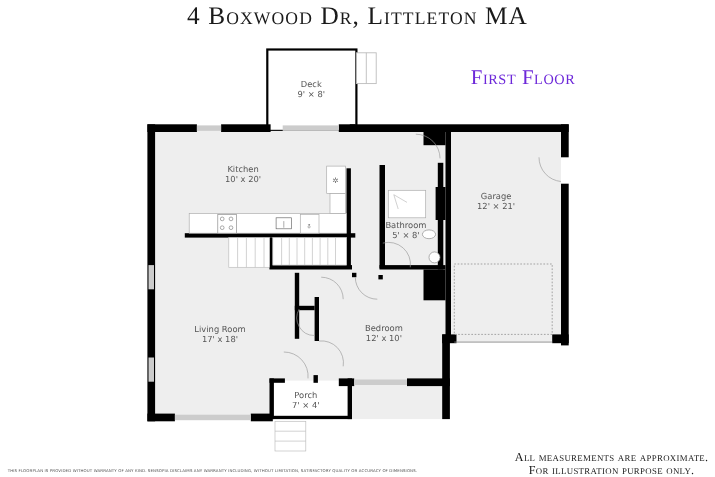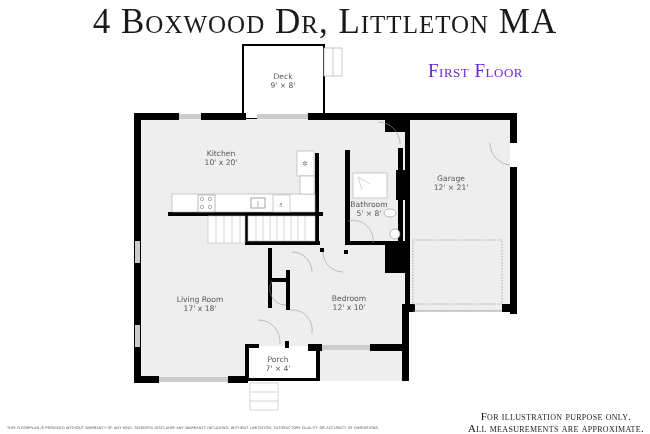--- a/index.html
+++ b/index.html
@@ -1,17 +1,17 @@
 <!DOCTYPE html>
 <html><head>
 <meta charset="utf-8">
 <style>
   html, body { margin:0; padding:0; background:#ffffff; }
   body { width:650px; height:434px; position:relative; overflow:hidden; font-family:"DejaVu Serif", serif; }
-  .title { position:absolute; left:0; top:2px; width:650px; text-align:center; font-family:"Liberation Serif", serif; font-size:35px; letter-spacing:1px; color:#1a1a1a; font-variant:small-caps; }
+  .title { position:absolute; left:0; top:2px; width:650px; text-align:center; font-family:"Liberation Serif", serif; font-size:23px; letter-spacing:1px; color:#1a1a1a; font-variant:small-caps; }
   .floor-label { position:absolute; left:428px; top:60px; font-family:"Liberation Serif", serif; font-size:19px; color:#6d28d9; font-variant:small-caps; letter-spacing:0.5px; }
   .plan { position:absolute; left:0; top:0; width:650px; height:434px; }
   .room-label { font-family:"DejaVu Sans", sans-serif; font-size:7.6px; fill:#555; text-anchor:middle; }
   .disclaimer { position:absolute; left:7px; top:426px; font-family:"DejaVu Sans", sans-serif; font-size:3.6px; color:#555; letter-spacing:0.1px; text-transform:uppercase; }
   .note { position:absolute; right:6px; top:411px; text-align:center; font-family:"Liberation Serif", serif; font-size:11px; line-height:11.5px; color:#1a1a1a; font-variant:small-caps; letter-spacing:0.3px; }
 </style>
 </head>
 <body>
 
 <div class="title">4 Boxwood Dr, Littleton MA</div>
@@ -156,15 +156,15 @@
   <text class="room-label" x="200" y="302"><tspan>Living Room</tspan></text>
   <text class="room-label" x="200" y="311"><tspan>17' x 18'</tspan></text>
   <text class="room-label" x="349" y="301"><tspan>Bedroom</tspan></text>
   <text class="room-label" x="349" y="310"><tspan>12' x 10'</tspan></text>
   <text class="room-label" x="278" y="362"><tspan>Porch</tspan></text>
   <text class="room-label" x="278" y="371"><tspan>7' × 4'</tspan></text>
 </svg>
 
 <div class="disclaimer">This floorplan is provided without warranty of any kind. Sensopia disclaims any warranty including, without limitation, satisfactory quality or accuracy of dimensions.</div>
 <div class="note">
+  <div>All measurements are approximate.</div>
   <div>For illustration purpose only.</div>
-  <div>All measurements are approximate.</div>
 </div>
 
 </body></html>

